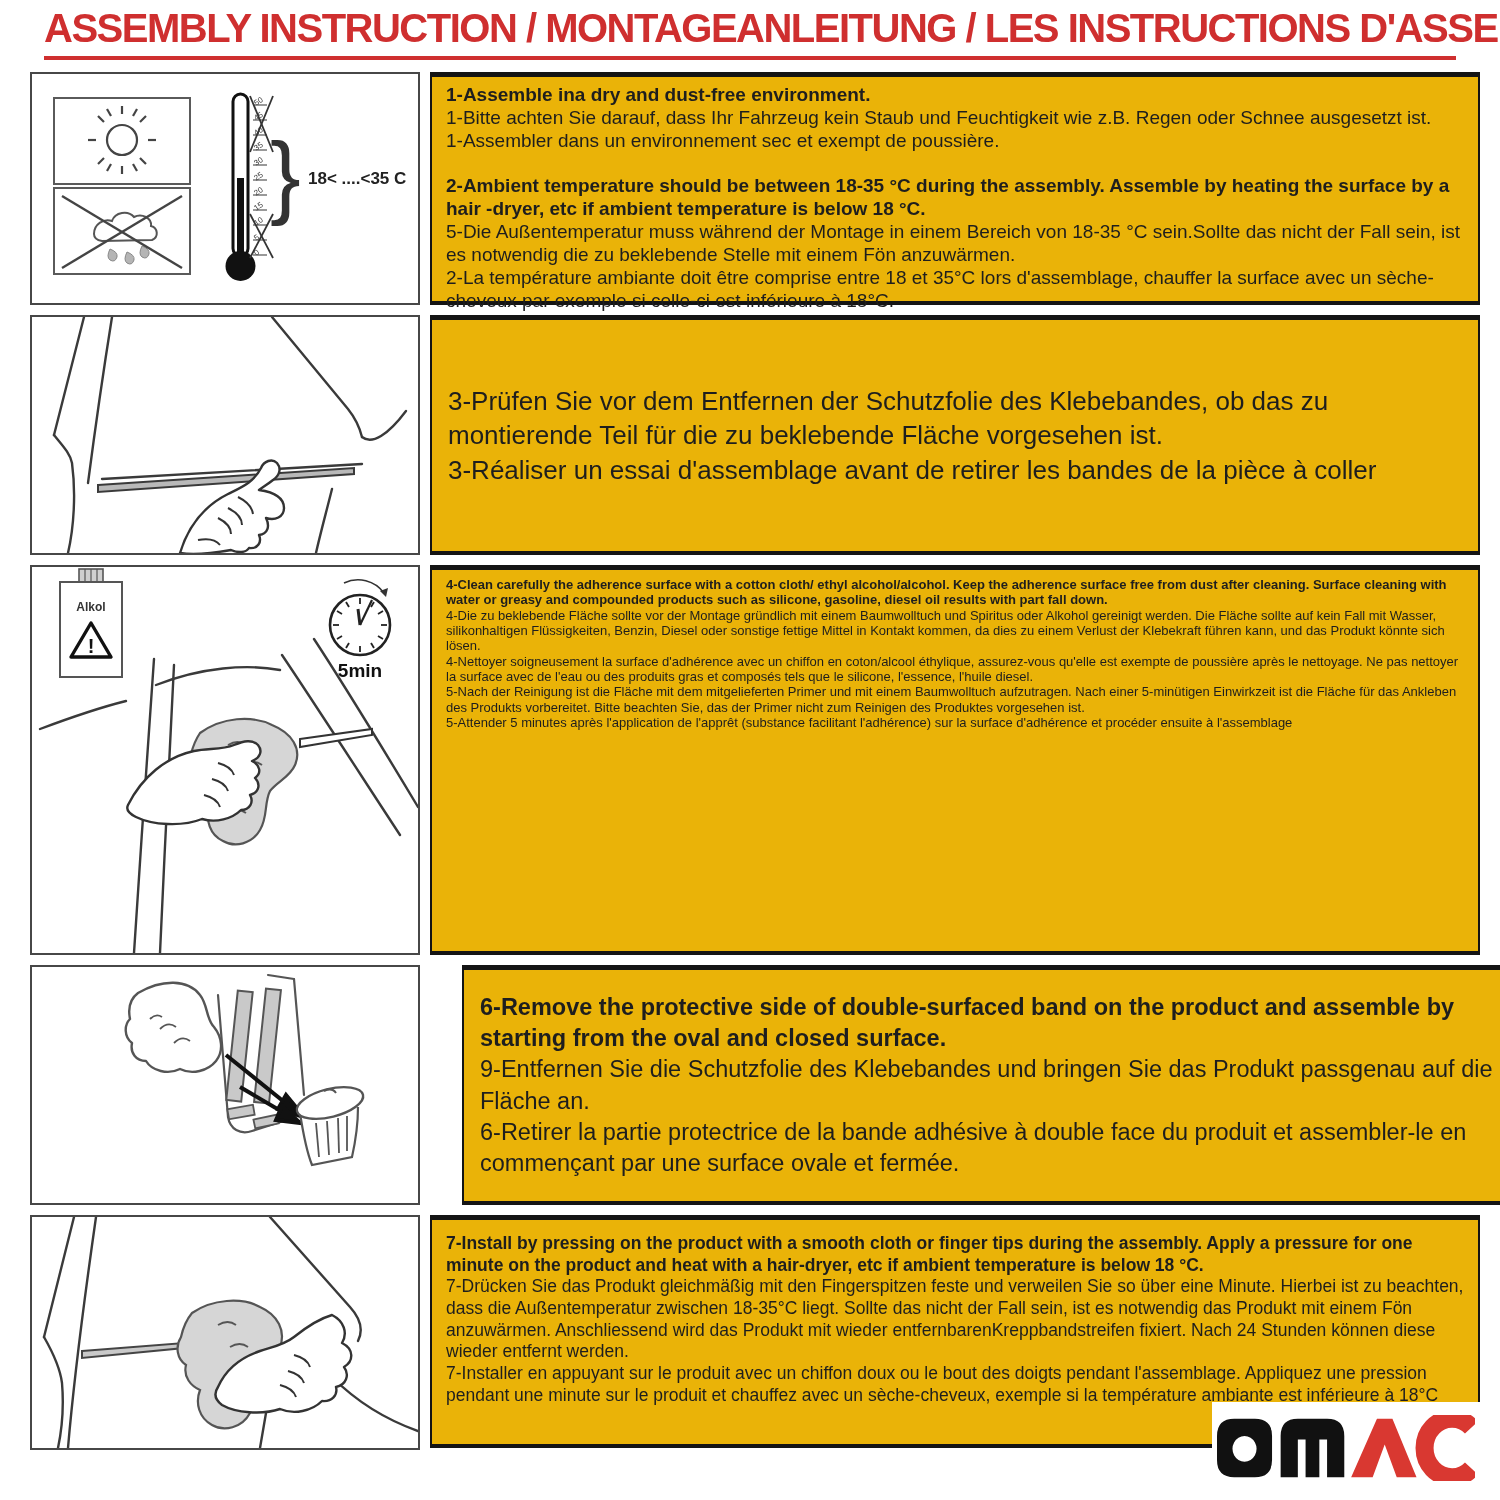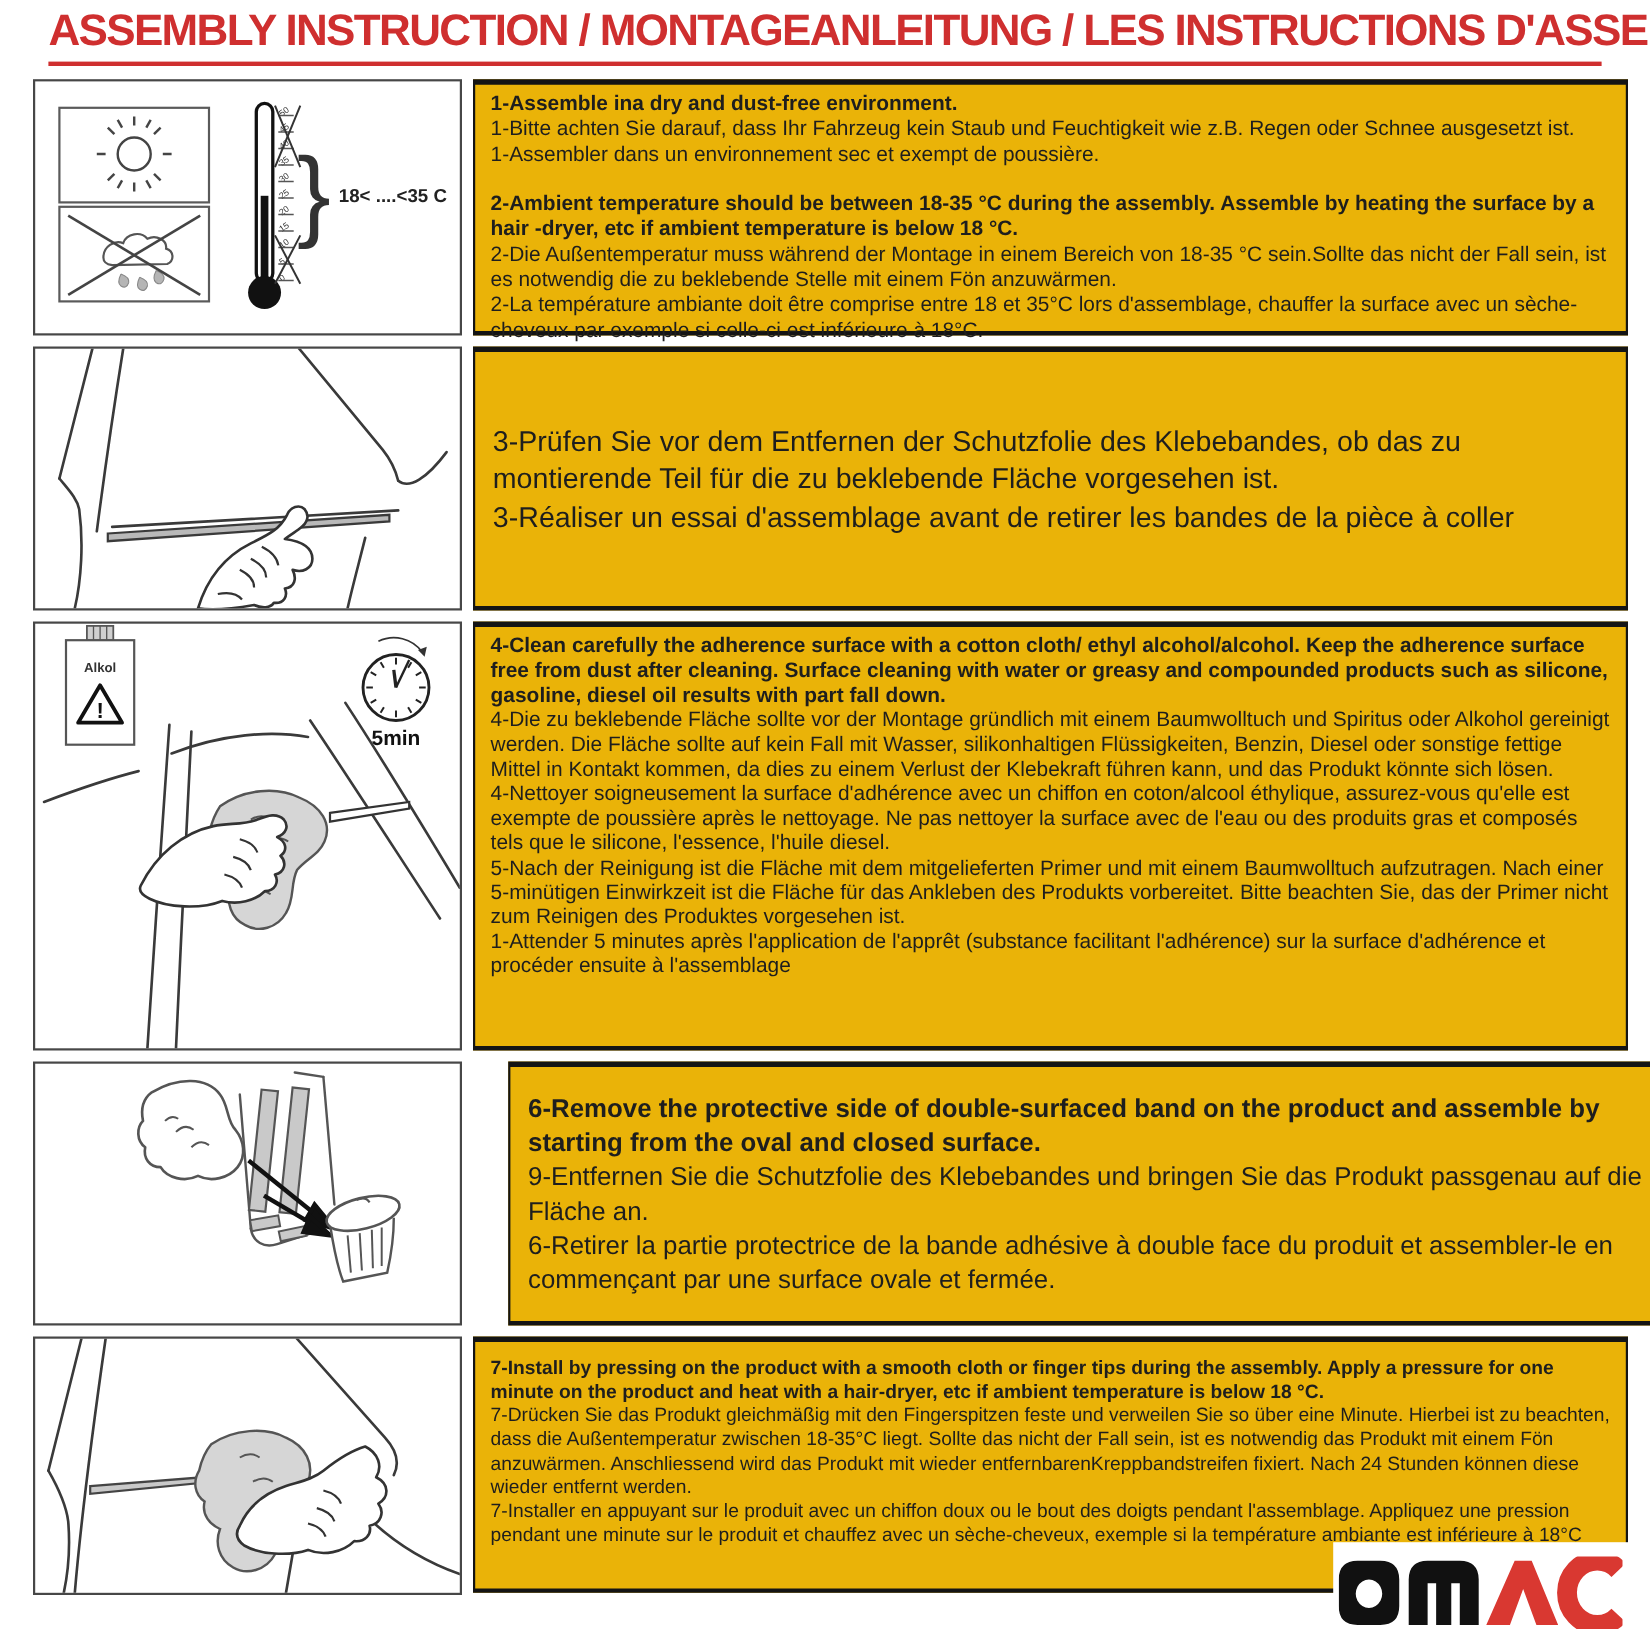--- a/index.html
+++ b/index.html
@@ -13,21 +13,21 @@
   .text-box{position:absolute;left:430px;width:1050px;background:#eab308;box-sizing:border-box;
             border:2px solid #141414;border-top-width:5px;border-bottom-width:4px;
             display:flex;flex-direction:column;}
   .text-box p{margin:0;}
   .en{font-weight:bold;}
   .gap{margin-top:22px !important;}
   .gap-sm{margin-top:15px !important;}
   .tb1{padding:7px 14px;font-size:19px;line-height:1.21;}
   .tb2{padding:0 16px;font-size:26px;line-height:1.32;justify-content:center;}
   .tb2 .en{font-size:27px;}
-  .tb3{padding:7px 14px;font-size:19px;line-height:1.18;}
+  .tb3{padding:7px 14px;font-size:13px;line-height:1.18;}
   .tb4{padding:0 16px;font-size:23.5px;line-height:1.33;justify-content:center;margin-left:32px;}
   .tb5{padding:13px 14px;font-size:17.5px;line-height:1.24;}
   .logo{position:absolute;left:1212px;top:1402px;width:268px;height:92px;background:#fff;
         display:flex;align-items:center;justify-content:center;z-index:5;}
   .sr{position:absolute;width:1px;height:1px;overflow:hidden;clip:rect(0 0 0 0);}
   svg text{font-family:"Liberation Sans",sans-serif;}
 </style>
 </head>
 <body>
 
@@ -128,21 +128,21 @@
         <text x="238" y="133" font-size="92" fill="#333" font-family="'DejaVu Serif',serif">}</text>
         <text x="276" y="110" font-size="17" font-weight="600" fill="#222">18&lt; ....&lt;35 C</text>
       </g>
     </svg>
   </div>
   <div class="text-box tb1" style="top:72px;height:233px">
     <p class="en">1-Assemble ina dry and dust-free environment.</p>
     <p class="de">1-Bitte achten Sie darauf, dass Ihr Fahrzeug kein Staub und Feuchtigkeit wie z.B. Regen oder Schnee ausgesetzt ist.</p>
     <p class="fr">1-Assembler dans un environnement sec et exempt de poussière.</p>
     <p class="en gap">2-Ambient temperature should be between 18-35 °C  during the assembly. Assemble by heating the surface by a hair -dryer, etc if ambient temperature is below 18 °C.</p>
-    <p class="de">2-Die Außentemperatur muss während der Montage in einem Bereich von 18-35 °C  sein.Sollte das nicht der Fall sein, ist es notwendig die zu beklebende Stelle mit einem Fön anzuwärmen.</p>
+    <p class="de">5-Die Außentemperatur muss während der Montage in einem Bereich von 18-35 °C  sein.Sollte das nicht der Fall sein, ist es notwendig die zu beklebende Stelle mit einem Fön anzuwärmen.</p>
     <p class="fr">2-La température ambiante doit être comprise entre 18 et 35°C lors d'assemblage, chauffer la surface avec un sèche-cheveux par exemple si celle-ci est inférieure à 18°C.</p>
   </div>
 
   <div class="illus-box" style="top:315px;height:240px">
     <svg viewBox="0 0 386 236" width="386" height="236">
       <g fill="none" stroke="#3a3a3a" stroke-width="2.4" stroke-linecap="round">
         <path d="M52,0 L22,118"></path>
         <path d="M80,0 C72,50 62,120 56,166"></path>
         <path d="M22,118 C30,128 38,136 40,146 C44,176 42,210 36,236"></path>
         <path d="M240,0 L316,92 C324,102 328,112 330,120"></path>
@@ -222,21 +222,21 @@
         <path d="M180,212 C188,214 194,218 196,224" fill="none" stroke="#333" stroke-width="2"></path>
         <path d="M172,228 C180,230 186,234 188,240" fill="none" stroke="#333" stroke-width="2"></path>
       </g>
     </svg>
   </div>
   <div class="text-box tb3" style="top:565px;height:390px">
     <p class="en">4-Clean carefully the adherence surface with a cotton cloth/ ethyl alcohol/alcohol. Keep the adherence surface free from dust after cleaning. Surface cleaning with water or greasy and compounded products such as silicone, gasoline, diesel oil results with part fall down.</p>
     <p class="de">4-Die zu beklebende Fläche sollte vor der Montage gründlich mit einem Baumwolltuch und Spiritus oder Alkohol gereinigt werden. Die Fläche sollte auf kein Fall mit Wasser, silikonhaltigen Flüssigkeiten, Benzin, Diesel oder sonstige fettige Mittel in Kontakt kommen, da dies zu einem Verlust der Klebekraft führen kann, und das Produkt könnte sich lösen.</p>
     <p class="fr">4-Nettoyer soigneusement la surface d'adhérence avec un chiffon en coton/alcool éthylique, assurez-vous qu'elle est exempte de poussière après le nettoyage. Ne pas nettoyer la surface avec de l'eau ou des produits gras et composés tels que le silicone, l'essence, l'huile diesel.</p>
     <p class="de">5-Nach der Reinigung ist die Fläche mit dem mitgelieferten Primer und mit einem Baumwolltuch aufzutragen. Nach einer 5-minütigen Einwirkzeit ist die Fläche für das Ankleben des Produkts vorbereitet. Bitte beachten Sie, das der Primer nicht zum Reinigen des Produktes vorgesehen ist.</p>
-    <p class="fr">1-Attender 5 minutes après l'application de l'apprêt (substance facilitant l'adhérence) sur la surface d'adhérence et procéder ensuite à l'assemblage</p>
+    <p class="fr">5-Attender 5 minutes après l'application de l'apprêt (substance facilitant l'adhérence) sur la surface d'adhérence et procéder ensuite à l'assemblage</p>
   </div>
 
   <div class="illus-box" style="top:965px;height:240px">
     <svg viewBox="0 0 386 236" width="386" height="236">
       <g fill="none" stroke="#555" stroke-width="2.2" stroke-linecap="round">
         <path d="M186,28 L196,150"></path>
         <path d="M262,12 L272,128"></path>
         <path d="M196,150 C198,162 208,168 220,164 L258,152"></path>
         <path d="M236,8 L262,12"></path>
       </g>

